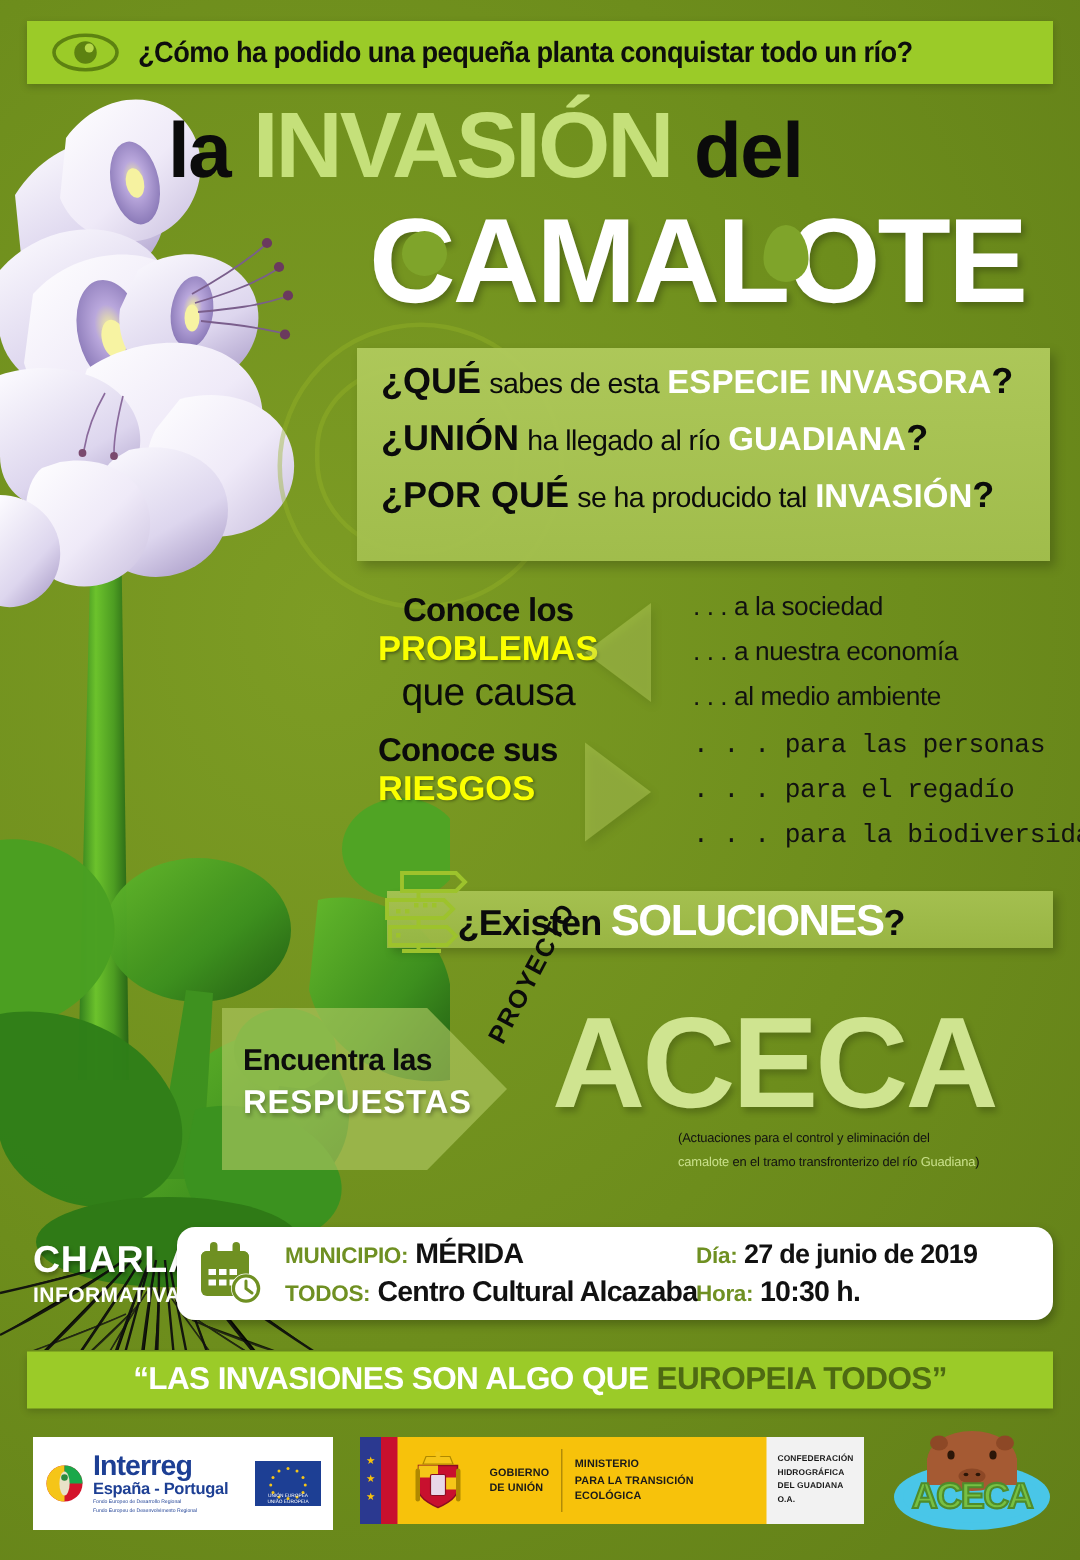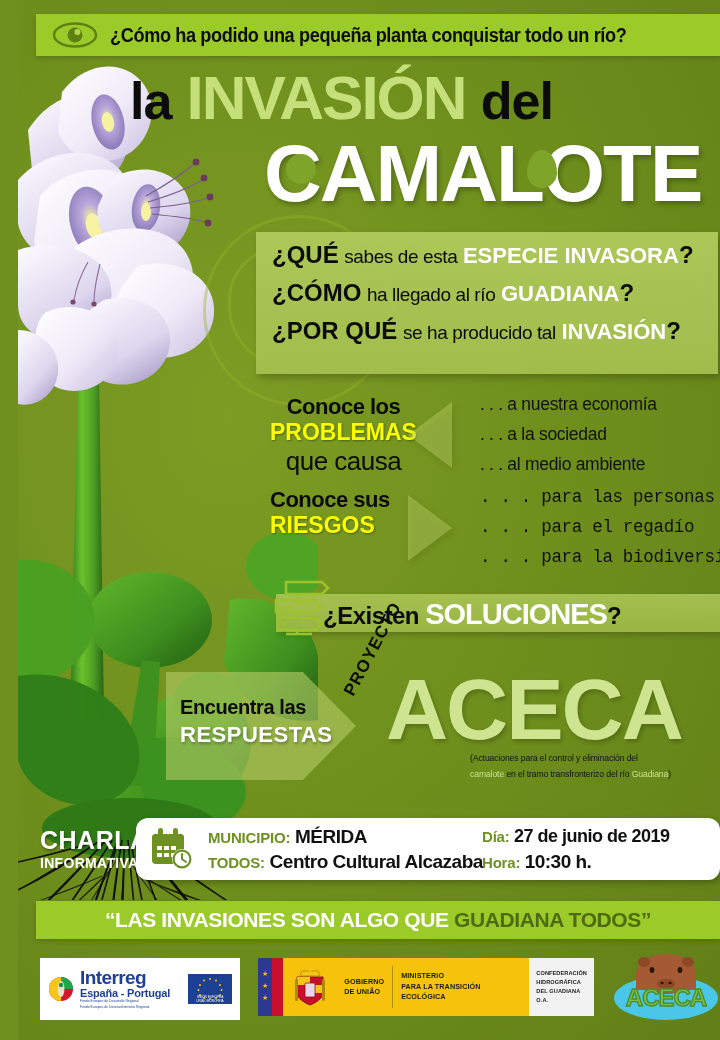--- a/index.html
+++ b/index.html
@@ -7,21 +7,20 @@
     width:720px;height:1040px;overflow:hidden;
     font-family:"Liberation Sans", sans-serif;
     background:#6f8f1e;
     position:relative;
   }
   .poster{
     position:absolute;inset:0;
     background:
       radial-gradient(ellipse at 30% 40%, #7d9c24 0%, #6d8d1c 55%, #627f18 100%);
     overflow:hidden;
-    margin-left:18px;
   }
 
   
   .plant-layer{position:absolute;left:0;top:0;width:300px;height:900px;pointer-events:none;}
   .watermark{
     position:absolute;left:185px;top:215px;width:185px;height:185px;
     border:3px solid rgba(150,180,40,.40);border-radius:50%;
     pointer-events:none;
   }
   .watermark:after{
@@ -343,21 +342,21 @@
     <div class="odot"></div>
   </div>
 
   <div class="qbox">
     <div class="qrow">
       <span class="strong">¿QUÉ</span>
       <span class="lite">sabes de esta</span>
       <span class="wht">ESPECIE INVASORA</span><span class="strong">?</span>
     </div>
     <div class="qrow">
-      <span class="strong">¿CÓMO</span>
+      <span class="strong">¿UNIÓN</span>
       <span class="lite">ha llegado al río</span>
       <span class="wht">GUADIANA</span><span class="strong">?</span>
     </div>
     <div class="qrow">
       <span class="strong">¿POR QUÉ</span>
       <span class="lite">se ha producido tal</span>
       <span class="wht">INVASIÓN</span><span class="strong">?</span>
     </div>
   </div>
 
@@ -370,22 +369,22 @@
     <div class="pr-l2">
       <div class="pr-head">Conoce sus</div>
       <div class="pr-hi">RIESGOS</div>
     </div>
 
     <div class="tri tri-l"></div>
     <div class="tri tri-r"></div>
 
     <div class="dots" style="top:0">
       <ul>
+        <li>. . . a la sociedad</li>
         <li>. . . a nuestra economía</li>
-        <li>. . . a la sociedad</li>
         <li>. . . al medio ambiente</li>
       </ul>
     </div>
     <div class="dots b" style="top:93px">
       <ul>
         <li>. . . para las personas</li>
         <li>. . . para el regadío</li>
         <li>. . . para la biodiversidad</li>
       </ul>
     </div>
@@ -457,21 +456,21 @@
   <div class="f-r1">
     <span class="lbl">Día</span><span class="lbl">:</span>
     <span class="val sm">27 de junio de 2019</span>
   </div>
   <div class="f-r2">
     <span class="lbl">Hora</span><span class="lbl">:</span>
     <span class="val">10:30 h.</span>
   </div>
 
   <div class="slogan">
-    <span><span>“LAS INVASIONES SON ALGO QUE </span><span class="dark">GUADIANA TODOS”</span></span>
+    <span><span>“LAS INVASIONES SON ALGO QUE </span><span class="dark">EUROPEIA TODOS”</span></span>
   </div>
 
   <div class="logo-interreg">
     <svg width="26" height="26" viewBox="0 0 26 26">
       <circle cx="13" cy="13" r="12" fill="#d4142b"></circle>
       <path d="M1 13 A12 12 0 0 1 13 1 L13 25 A12 12 0 0 1 1 13Z" fill="#f5c518"></path>
       <path d="M13 1 A12 12 0 0 1 25 13 L13 13Z" fill="#1aa84a"></path>
       <ellipse cx="13" cy="13" rx="3.4" ry="8" fill="#e8e2c8"></ellipse>
       <ellipse cx="13" cy="9" rx="2.2" ry="2.2" fill="#2b8a3e"></ellipse>
     </svg>
@@ -521,21 +520,21 @@
         <rect x="12" y="16" width="10" height="14" rx="1" fill="#e8d7e8" stroke="#8b0d20" stroke-width=".8"></rect>
         <path d="M9 4 H25 L27 9 H7 Z" fill="#f5c518" stroke="#b08900" stroke-width=".8"></path>
         <circle cx="17" cy="2.5" r="2" fill="#f5c518"></circle>
         <rect x="2" y="12" width="3" height="22" rx="1.5" fill="#b08900"></rect>
         <rect x="29" y="12" width="3" height="22" rx="1.5" fill="#b08900"></rect>
       </svg>
     </div>
     <div class="gob-t">
       <div>
         <div>GOBIERNO</div>
-        <div>DE UNIÃO</div>
+        <div>DE UNIÓN</div>
       </div>
     </div>
     <div class="gob-div"></div>
     <div class="gob-t">
       <div>
         <div>MINISTERIO</div>
         <div>PARA LA TRANSICIÓN ECOLÓGICA</div>
       </div>
     </div>
     <div class="chg">

